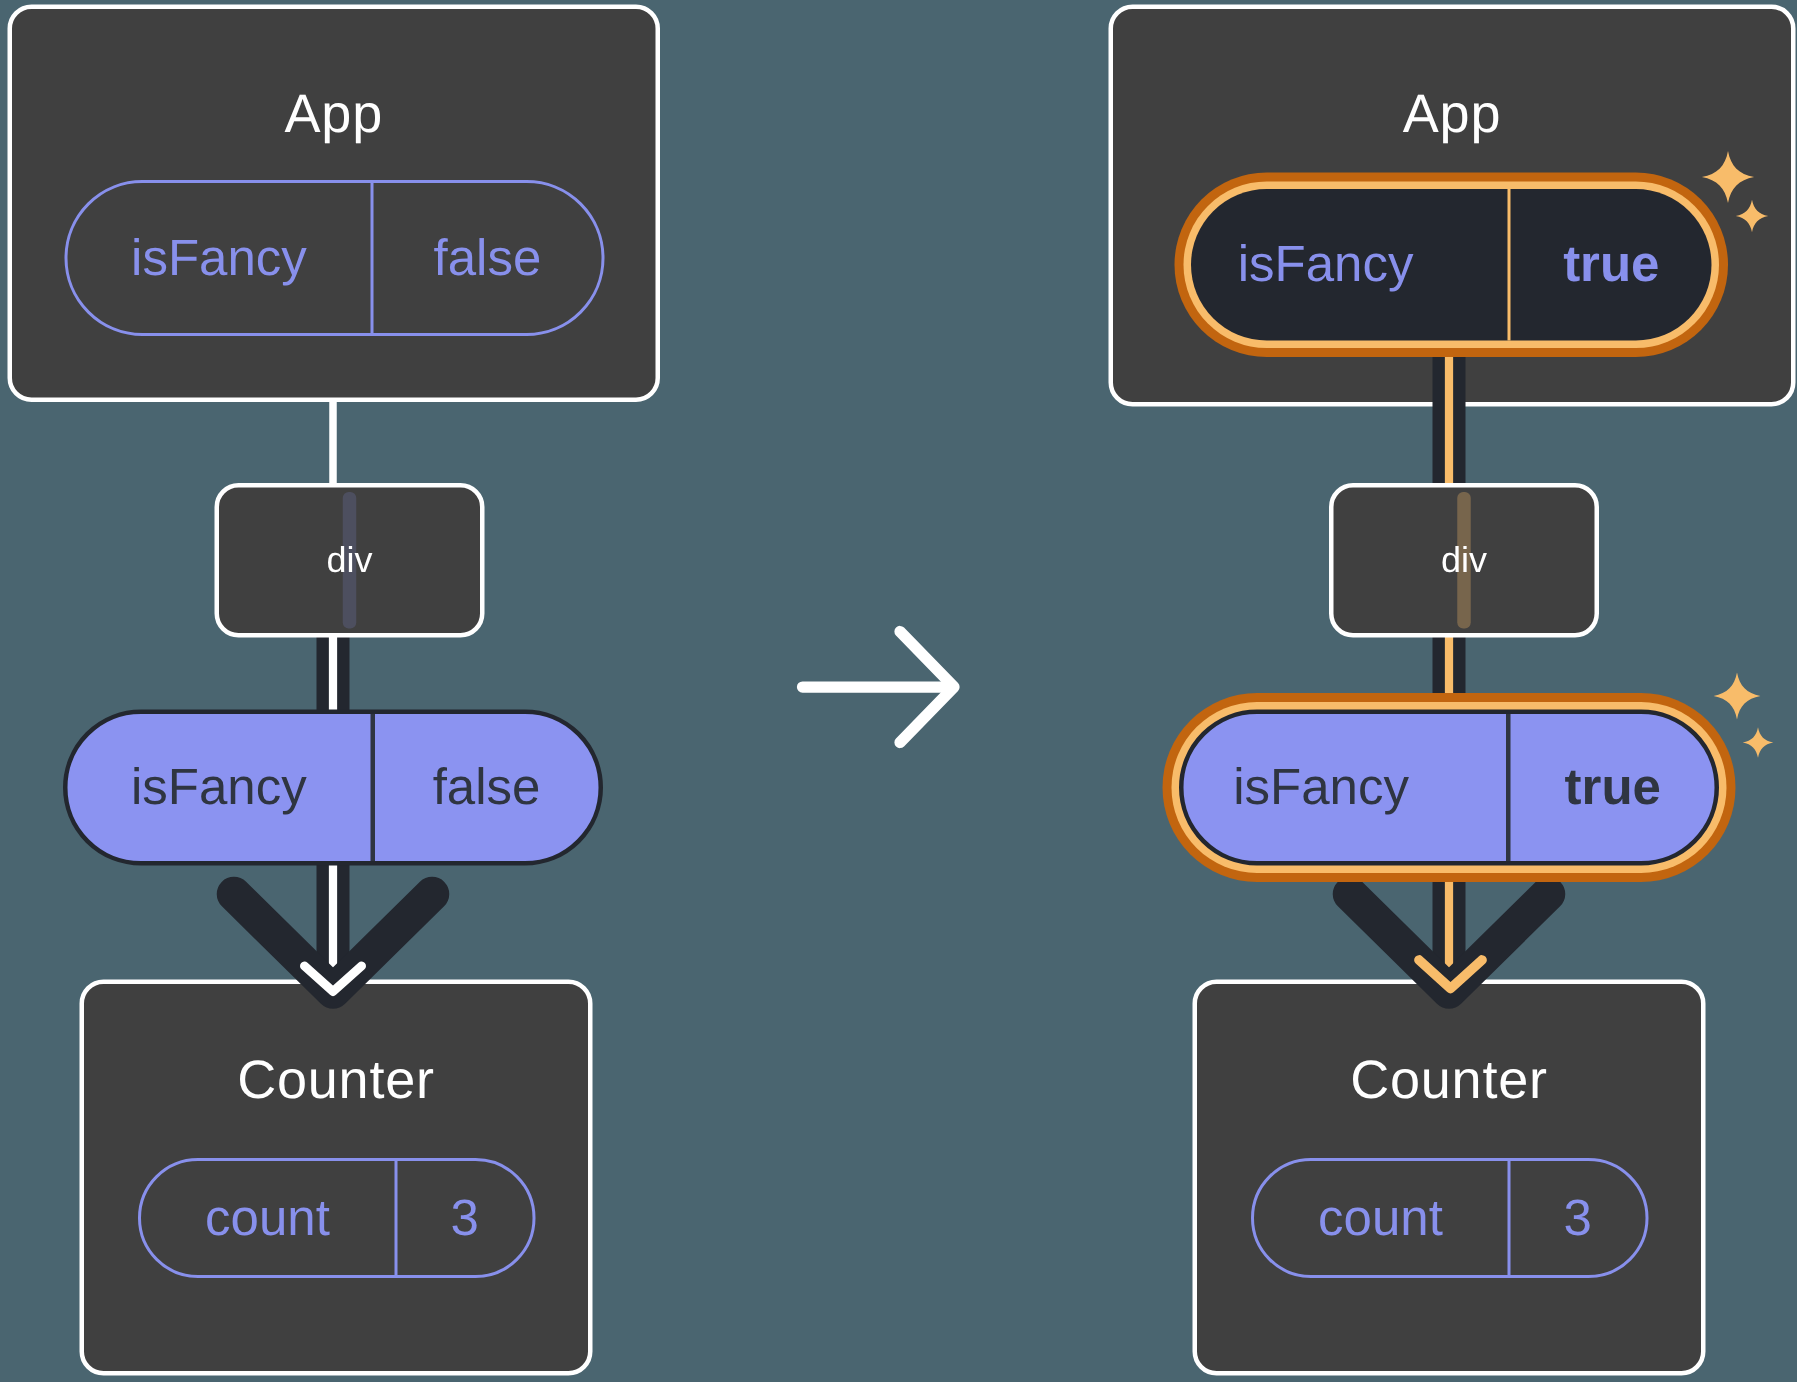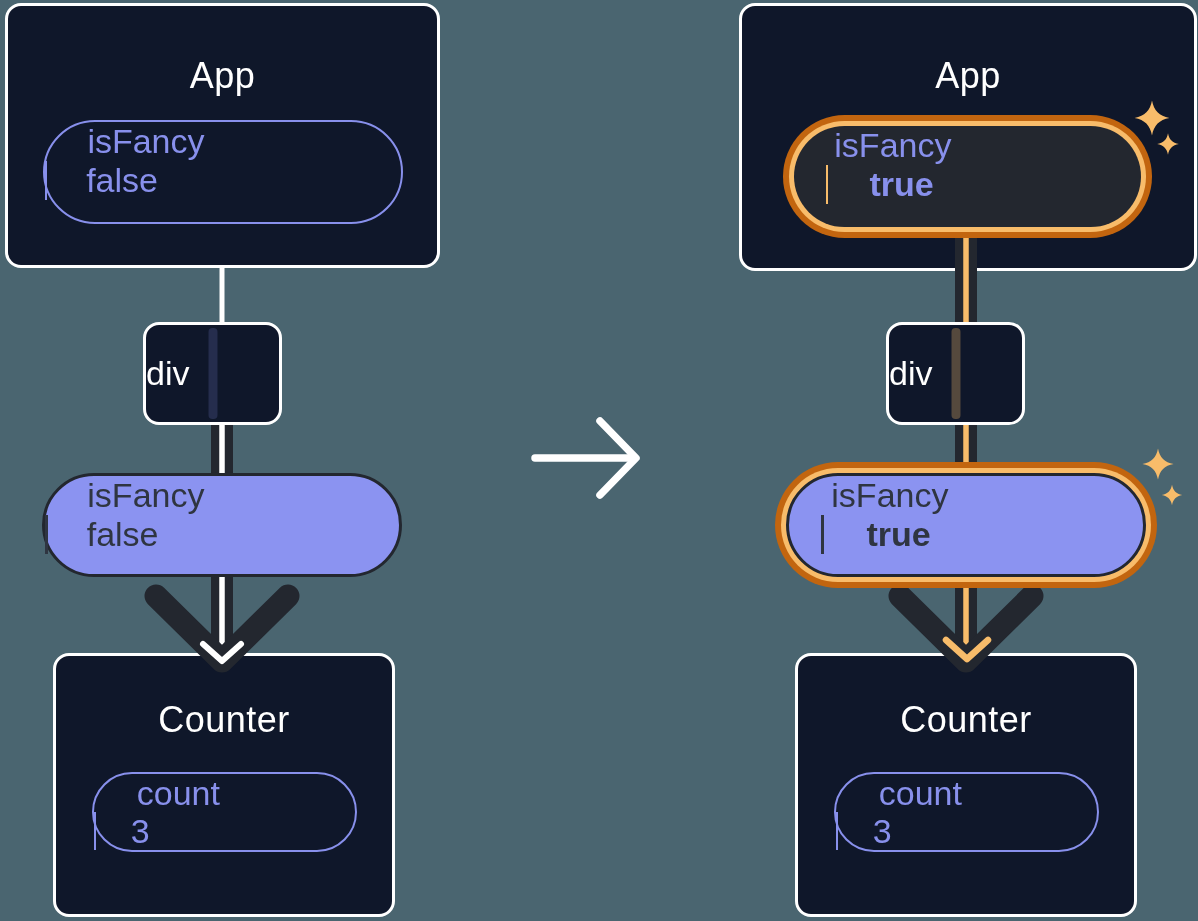--- a/index.html
+++ b/index.html
@@ -3,48 +3,48 @@
 <meta charset="utf-8">
 <style>
   * { margin:0; padding:0; box-sizing:border-box; }
   body { background:#4a6570; }
   .canvas {
     position:relative; width:1198px; height:921px; overflow:hidden;
     background:#4a6570;
     font-family:"Liberation Sans", sans-serif;
   }
   .node {
-    position:absolute; background:#0f172a;
+    position:absolute; background:#404040;
     border:3px solid #ffffff; border-radius:16px;
   }
   .app-before  { left:5px;   top:3px; width:435px; height:265px; padding-top:50px; }
   .app-after   { left:739px; top:3px; width:458px; height:268px; padding-top:50px; }
   .node-title {
     color:#ffffff; font-size:36px; line-height:40px; text-align:center;
     letter-spacing:0.5px;
   }
   .div-node {
-    width:139px; height:103px; z-index:10;
-    display:flex; align-items:center; 
-    font-size:34px; color:#ffffff;
+    width:180px; height:103px; z-index:10;
+    display:flex; align-items:center; justify-content:center;
+    font-size:24px; color:#ffffff;
   }
   .div-before { left:143px; top:322px; }
   .div-after  { left:886px; top:322px; }
   .thru-stripe {
     position:absolute; left:50%; transform:translateX(-50%);
     top:3px; bottom:3px; width:9px; border-radius:4px;
   }
   .stripe-purple { background:rgba(139,147,241,0.18); }
   .stripe-orange { background:rgba(248,188,106,0.30); }
   .div-label { position:relative; z-index:1; }
   .counter-before { left:53px;  top:653px; width:342px; height:264px; padding-top:44px; }
   .counter-after  { left:795px; top:653px; width:342px; height:264px; padding-top:44px; }
 
   .pill {
-    display:flex; border-radius:999px; font-size:34px;flex-direction:column;
+    display:flex; border-radius:999px; font-size:34px;
   }
   .cell {
     display:flex; align-items:center; justify-content:center;
     overflow:hidden;
   }
   .cell-name  { width:57%; }
   .cell-value { width:43%; border-left:2.5px solid currentColor; }
   .bold { font-weight:bold;margin-left:32px; }
 
   

